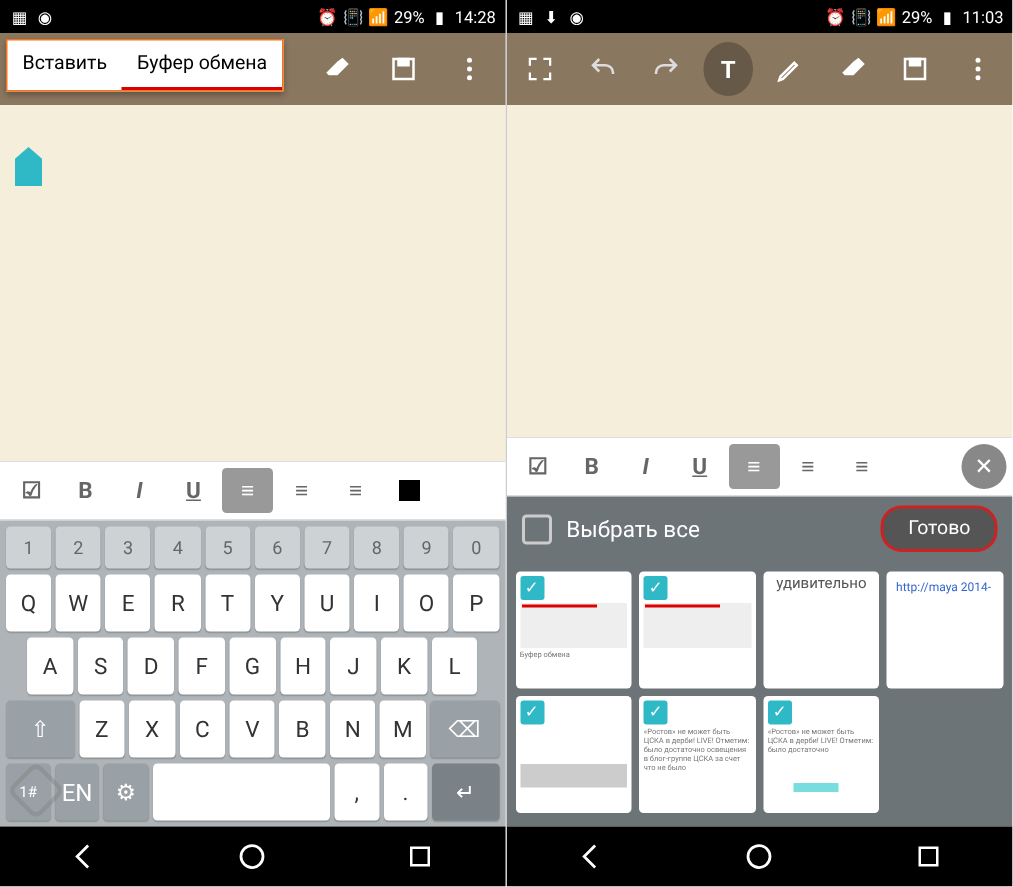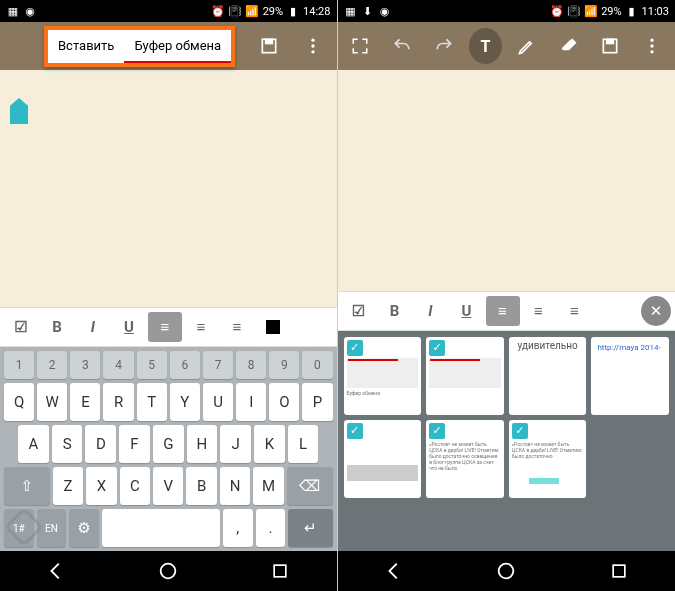--- a/index.html
+++ b/index.html
@@ -11,21 +11,21 @@
   .status-bar { height: 22px; background: #000; color: #fff; display: flex; align-items: center; justify-content: space-between; padding: 0 6px; font-size: 11px; }
   .status-left { display: flex; gap: 3px; align-items: center; }
   .status-right { display: flex; gap: 3px; align-items: center; }
   .status-icon { width: 14px; height: 14px; display: inline-flex; align-items: center; justify-content: center; }
 
   .toolbar { height: 48px; background: #8a7760; display: flex; align-items: center; padding: 0 6px; gap: 8px; position: relative; }
   .toolbar-icon { width: 36px; height: 36px; display: flex; align-items: center; justify-content: center; color: #fff; cursor: pointer; }
   .toolbar-icon.circle { background: rgba(0,0,0,0.25); border-radius: 50%; }
   .toolbar-spacer { flex: 1; }
 
-  .context-menu { position: absolute; top: 26px; left: 4px; background: #fff; border: 4px solid #f97316; display: flex; box-shadow: 0 2px 4px rgba(0,0,0,0.3); z-index: 10; margin-left: 40px; }
+  .context-menu { position: absolute; top: 26px; left: 4px; background: #fff; border: 1px solid #f97316; display: flex; box-shadow: 0 2px 4px rgba(0,0,0,0.3); z-index: 10; }
   .context-item { padding: 8px 10px; font-size: 13px; cursor: pointer; }
   .context-item.underline { border-bottom: 2px solid #d00; }
 
   .canvas { flex: 1; background: #f5eedb; position: relative; }
   .cursor-marker { position: absolute; top: 28px; left: 10px; width: 18px; height: 26px; background: #2fb8c6; clip-path: polygon(0 100%, 0 30%, 50% 0, 100% 30%, 100% 100%); }
 
   .format-bar { height: 40px; background: #fff; border-top: 1px solid #ddd; border-bottom: 1px solid #ddd; display: flex; align-items: center; padding: 0 4px; gap: 2px; }
   .fmt-btn { width: 34px; height: 30px; display: flex; align-items: center; justify-content: center; cursor: pointer; color: #666; font-size: 15px; font-weight: bold; }
   .fmt-btn.active { background: #999; color: #fff; border-radius: 3px; }
   .fmt-btn .sq { width: 14px; height: 14px; background: #000; }
@@ -171,21 +171,21 @@
         <div class="key">X</div>
         <div class="key">C</div>
         <div class="key">V</div>
         <div class="key">B</div>
         <div class="key">N</div>
         <div class="key">M</div>
         <div class="key func wide15">⌫</div>
       </div>
       <div class="kb-row">
         <div class="key func" style="font-size:10px">1#</div>
-        <div class="key func" style="font-size:10px">EN</div>
+        <div class="key func" style="font-size:16px">EN</div>
         <div class="key func">⚙</div>
         <div class="key wide4"></div>
         <div class="key">,</div>
         <div class="key">.</div>
         <div class="key dark wide15">↵</div>
       </div>
     </div>
 
     <div class="nav-bar">
       <div class="nav-btn">
@@ -278,20 +278,25 @@
       <div class="fmt-btn">B</div>
       <div class="fmt-btn" style="font-style:italic">I</div>
       <div class="fmt-btn" style="text-decoration:underline">U</div>
       <div class="fmt-btn active">≡</div>
       <div class="fmt-btn">≡</div>
       <div class="fmt-btn">≡</div>
       <div class="fmt-close">✕</div>
     </div>
 
     <div class="clipboard-panel">
+      <div class="clip-header">
+        <div class="clip-check"></div>
+        <div class="clip-title">Выбрать все</div>
+        <div class="clip-done">Готово</div>
+      </div>
       <div class="clip-grid">
         <div class="clip-item">
           <div class="chk">✓</div>
           <div style="margin-top:18px;height:30px;background:#eee"></div>
           <div class="clip-redline" style="top:22px;left:4px;width:50px"></div>
           <div style="font-size:5px;margin-top:2px">Буфер обмена</div>
         </div>
         <div class="clip-item">
           <div class="chk">✓</div>
           <div style="margin-top:18px;height:30px;background:#eee"></div>

